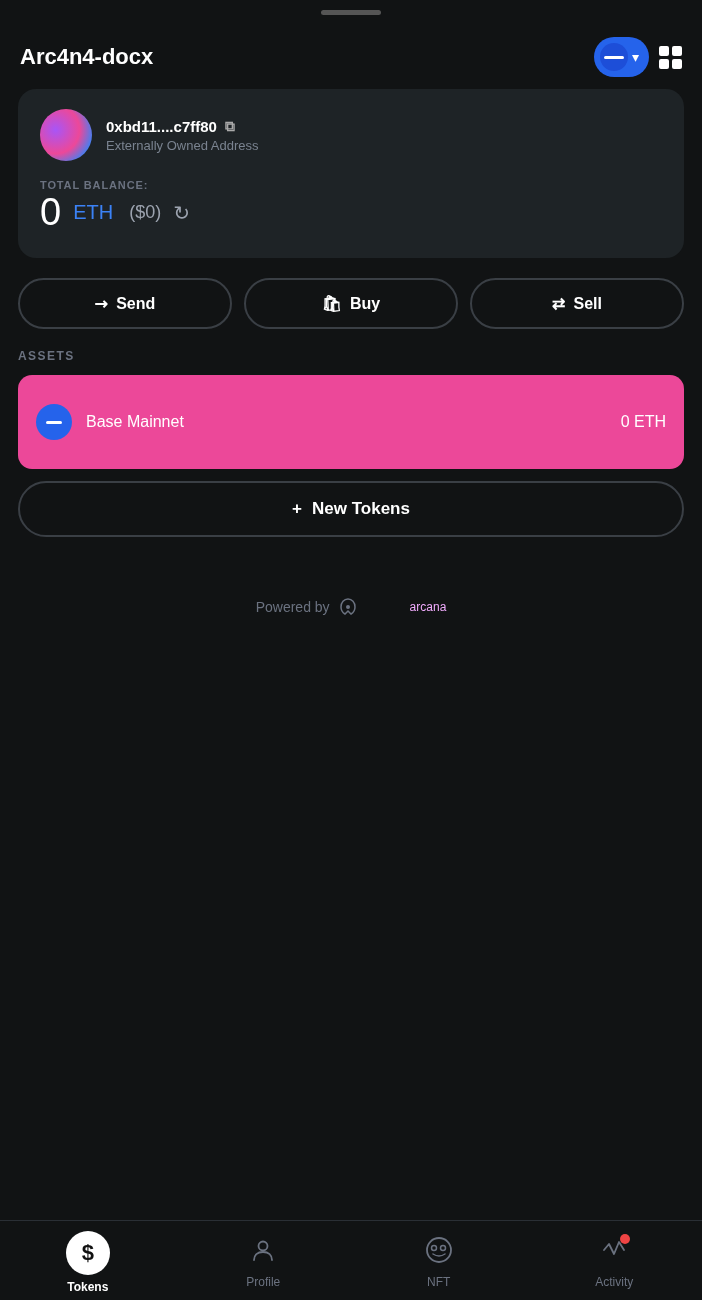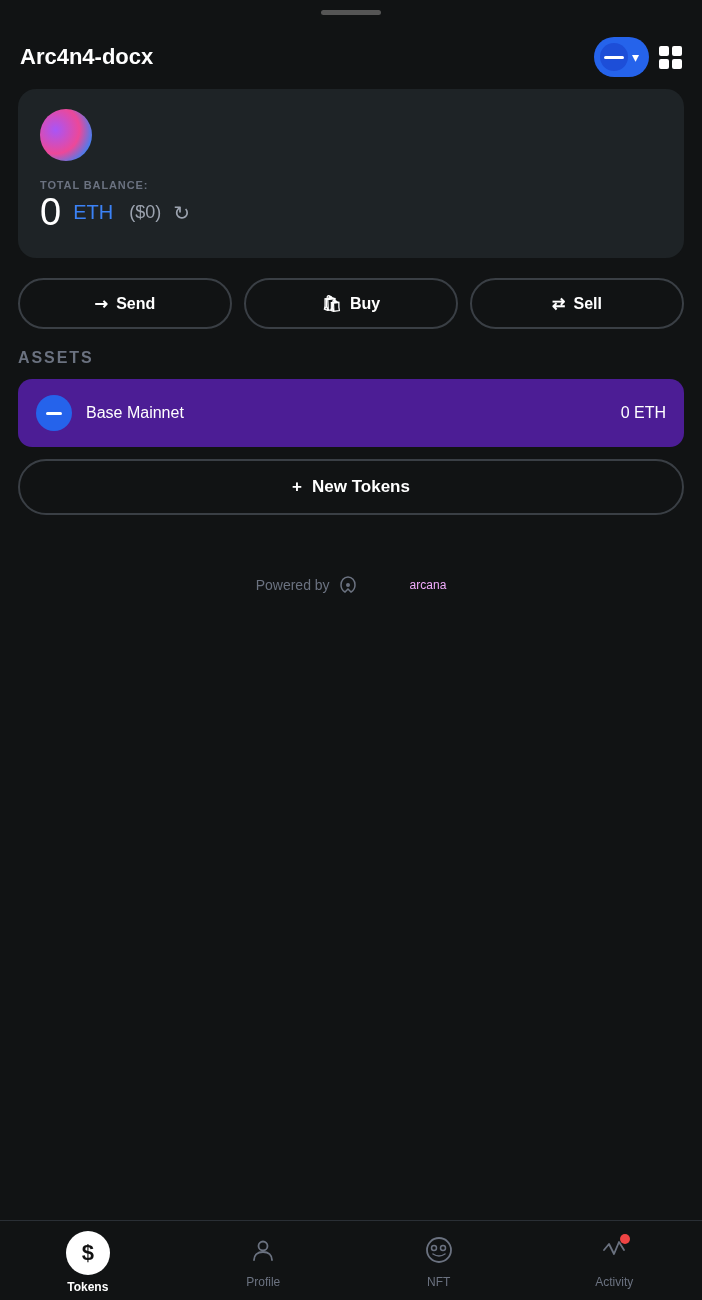--- a/index.html
+++ b/index.html
@@ -205,33 +205,33 @@
       font-size: 16px;
       font-weight: 600;
       cursor: pointer;
     }
 
     
     .assets-section {
       margin: 20px 18px 0;
     }
     .assets-label {
-      font-size: 16px;
+      font-size: 12px;
       font-weight: 600;
       color: #6b7280;
       letter-spacing: 0.12em;
       margin-bottom: 12px;
     }
     .asset-item {
       display: flex;
       align-items: center;
       justify-content: space-between;
-      background: #4c1d95;
+      background: #ec4899;
       border-radius: 14px;
-      padding: 16px 18px;
+      padding: 29px 18px;
       margin-bottom: 12px;
     }
     .asset-left {
       display: flex;
       align-items: center;
       gap: 14px;
     }
     .asset-icon {
       width: 36px;
       height: 36px;
@@ -388,20 +388,27 @@
 
 <svg class="arrow-indicator" viewBox="0 0 40 70" fill="none" xmlns="http://www.w3.org/2000/svg">
   <line x1="35" y1="60" x2="8" y2="10" stroke="#22c55e" stroke-width="2.5" stroke-linecap="round"></line>
   <polyline points="4,20 8,10 18,14" stroke="#22c55e" stroke-width="2.5" stroke-linecap="round" stroke-linejoin="round" fill="none"></polyline>
 </svg>
 
 <div class="wallet-card">
   <div class="wallet-card-top">
     <div class="avatar-circle">
       <div class="avatar-blob"></div>
+    </div>
+    <div class="wallet-info">
+      <div class="wallet-address">
+        <span>0xbd11....c7ff80</span>
+        <span class="copy-icon">⧉</span>
+      </div>
+      <div class="wallet-type">Externally Owned Address</div>
     </div>
   </div>
 
   <div class="balance-label">TOTAL BALANCE:</div>
   <div class="balance-row">
     <span class="balance-amount">0</span>
     <span class="balance-unit">ETH</span>
     <span class="balance-usd">($0)</span>
     <button class="refresh-btn" title="Refresh">↻</button>
   </div>

